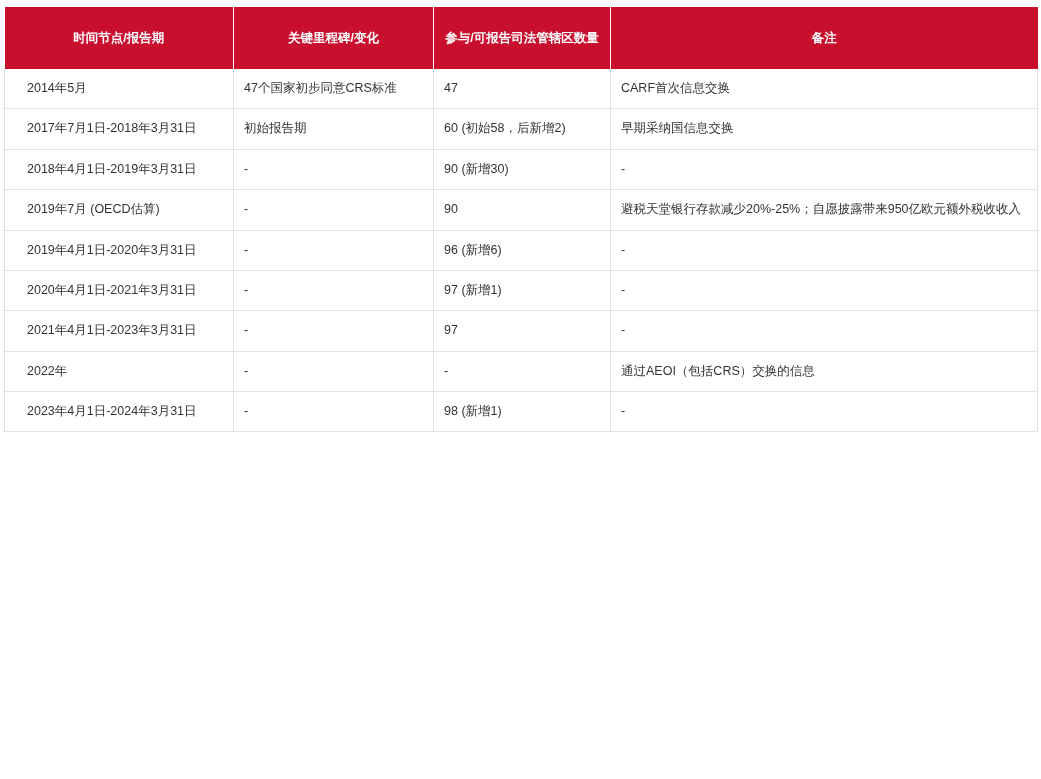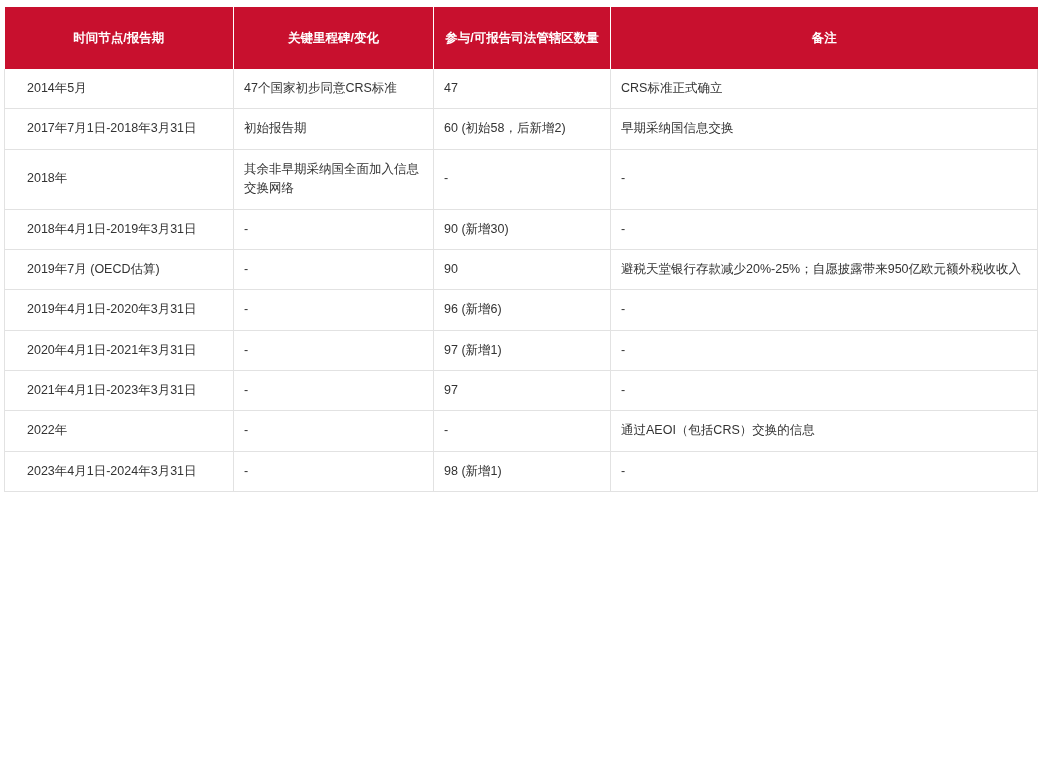--- a/index.html
+++ b/index.html
@@ -79,33 +79,27 @@
         <th class="sep">关键里程碑/变化</th>
         <th class="sep">参与/可报告司法管辖区数量</th>
         <th class="sep">备注</th>
       </tr>
     </thead>
     <tbody id="table-body">
         <tr>
           <td>2014年5月</td>
           <td>47个国家初步同意CRS标准</td>
           <td>47</td>
-          <td>CRS标准正式确立</td>
+          <td>CARF首次信息交换</td>
         </tr>
         <tr>
           <td>2017年7月1日-2018年3月31日</td>
           <td>初始报告期</td>
           <td>60 (初始58，后新增2)</td>
           <td>早期采纳国信息交换</td>
-        </tr>
-        <tr>
-          <td>2018年</td>
-          <td>其余非早期采纳国全面加入信息交换网络</td>
-          <td>-</td>
-          <td>-</td>
         </tr>
         <tr>
           <td>2018年4月1日-2019年3月31日</td>
           <td>-</td>
           <td>90 (新增30)</td>
           <td>-</td>
         </tr>
         <tr>
           <td>2019年7月 (OECD估算)</td>
           <td>-</td>

